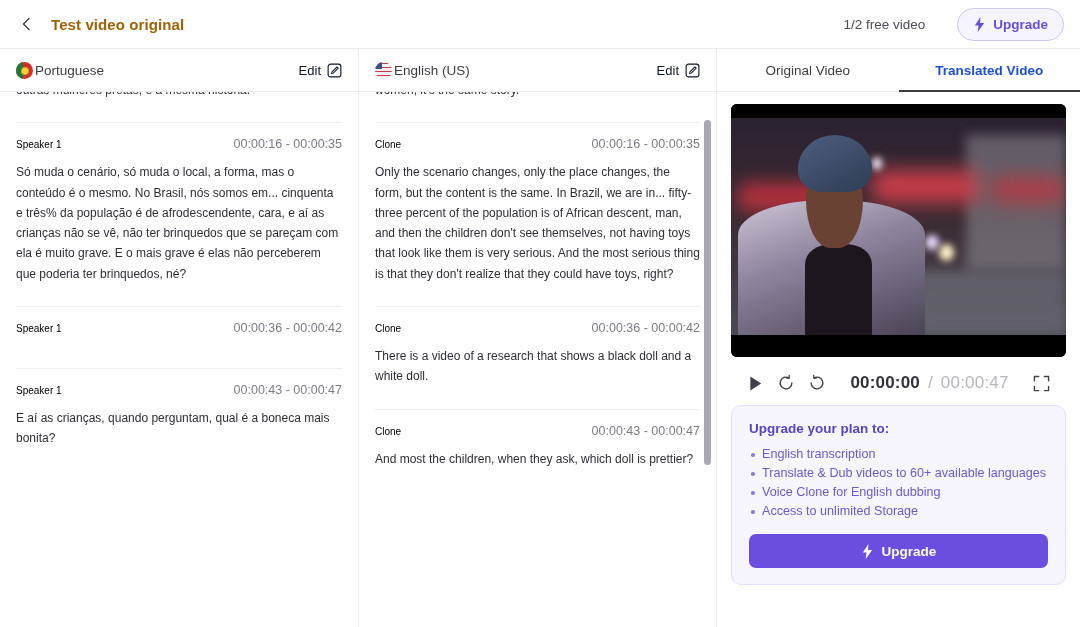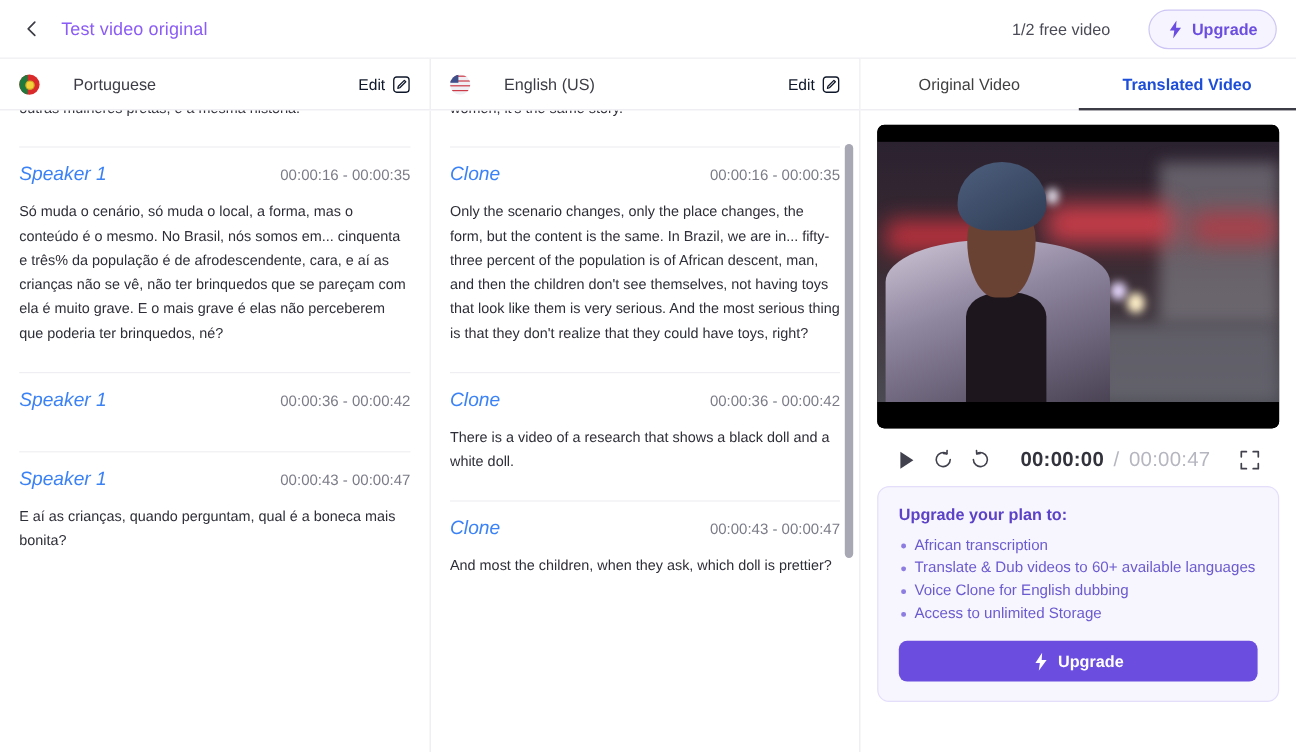--- a/index.html
+++ b/index.html
@@ -17,40 +17,40 @@
     display: flex; align-items: center;
     padding: 0 16px 0 14px;
     border-bottom: 1px solid #ececf0;
     background: #fff;
   }
   .back-btn {
     width: 26px; height: 26px; display: flex; align-items: center; justify-content: center;
     cursor: pointer; color: #3c3c46;
   }
   .page-title {
-    margin-left: 11px; font-size: 15px; font-weight: 400; color: #8b5cf6; letter-spacing: .1px;
+    margin-left: 11px; font-size: 15px; font-weight: 700; color: #a16207; letter-spacing: .1px;
   }
   .topbar-right { margin-left: auto; display: flex; align-items: center; gap: 32px; }
   .free-video { font-size: 13.5px; color: #4b4b57; }
   .upgrade-sm {
     display: flex; align-items: center; gap: 7px;
     height: 33px; padding: 0 15px;
     border: 1px solid #cdc6f5; border-radius: 17px;
     background: #f6f4fe; color: #6b4ee0; font-size: 13.5px; font-weight: 600;
     cursor: pointer;
   }
 
   
   .body { flex: 1; display: flex; min-height: 0; }
 
   .transcripts { width: 716px; flex: 0 0 716px; display: flex; flex-direction: column; min-height: 0; position: relative; }
 
   .lang-bar { height: 43px; flex: 0 0 43px; display: flex; border-bottom: 1px solid #ececf0; background:#fff; }
   .lang-cell {
-    flex: 1 1 50%; display: flex; align-items: center; padding: 0 16px; gap: 28px;
+    flex: 1 1 50%; display: flex; align-items: center; padding: 0 16px; gap: 2px;
   }
   .lang-cell + .lang-cell { border-left: 1px solid #ececf0; }
   .lang-name { font-size: 13.5px; color: #3c3c46; }
   .edit-btn {
     margin-left: auto; display: flex; align-items: center; gap: 6px;
     color: #0f172a; font-size: 13px; cursor: pointer;
   }
 
   .flag { width: 17px; height: 17px; border-radius: 50%; flex: 0 0 17px; overflow: hidden; position: relative; }
   .flag-pt { background: #da2a2a; }
@@ -61,21 +61,21 @@
   .flag-us .canton { position:absolute; left:0; top:0; width:44%; height:46%; background:#3f4f8a; }
 
   .cols { flex: 1; display: flex; min-height: 0; overflow: hidden; position: relative; }
   .col { flex: 1 1 50%; padding: 0 16px; overflow: hidden; position: relative; }
   .col + .col { border-left: 1px solid #ececf0; }
   .col-inner { position: relative; top: -26px; }
 
   .seg { padding: 14px 0 22px 0; border-bottom: 1px solid #efeff3; }
   .seg:last-child { border-bottom: none; }
   .seg-head { display: flex; justify-content: space-between; align-items: baseline; margin-bottom: 11px; }
-  .seg-speaker { font-size: 16px; color: #3b82f6; font-style: italic; }
+  .seg-speaker { font-size: 10px; color: #000000; }
   .seg-time { font-size: 12.5px; color: #7b7b88; }
   .seg-text { font-size: 12px; line-height: 20.3px; color: #2e2e38; }
 
   .scrollbar-track {
     position: absolute; right: 5px; top: 0; width: 7px; height: 100%;
   }
   .scrollbar-thumb {
     position: absolute; left: 0; width: 7px; border-radius: 4px;
     background: #a8a8b4; cursor: pointer;
   }
@@ -344,21 +344,21 @@
             <svg width="17" height="17" viewBox="0 0 18 18">
               <path d="M1.5 6 V1.5 H6 M12 1.5 H16.5 V6 M16.5 12 V16.5 H12 M6 16.5 H1.5 V12" fill="none" stroke="#41414d" stroke-width="1.5" stroke-linecap="round" stroke-linejoin="round"></path>
             </svg>
           </span>
         </div>
       </div>
 
       <div class="upgrade-card">
         <div class="uc-title">Upgrade your plan to:</div>
         <ul class="uc-list">
-          <li>African transcription</li>
+          <li>English transcription</li>
           <li>Translate &amp; Dub videos to 60+ available languages</li>
           <li>Voice Clone for English dubbing</li>
           <li>Access to unlimited Storage</li>
         </ul>
         <button class="uc-btn">
           <svg width="13" height="15" viewBox="0 0 12 16">
             <path d="M7 0 L1 9 L5 9 L4 16 L11 6.5 L6.6 6.5 Z" fill="#ffffff"></path>
           </svg>
           <span>Upgrade</span>
         </button>

